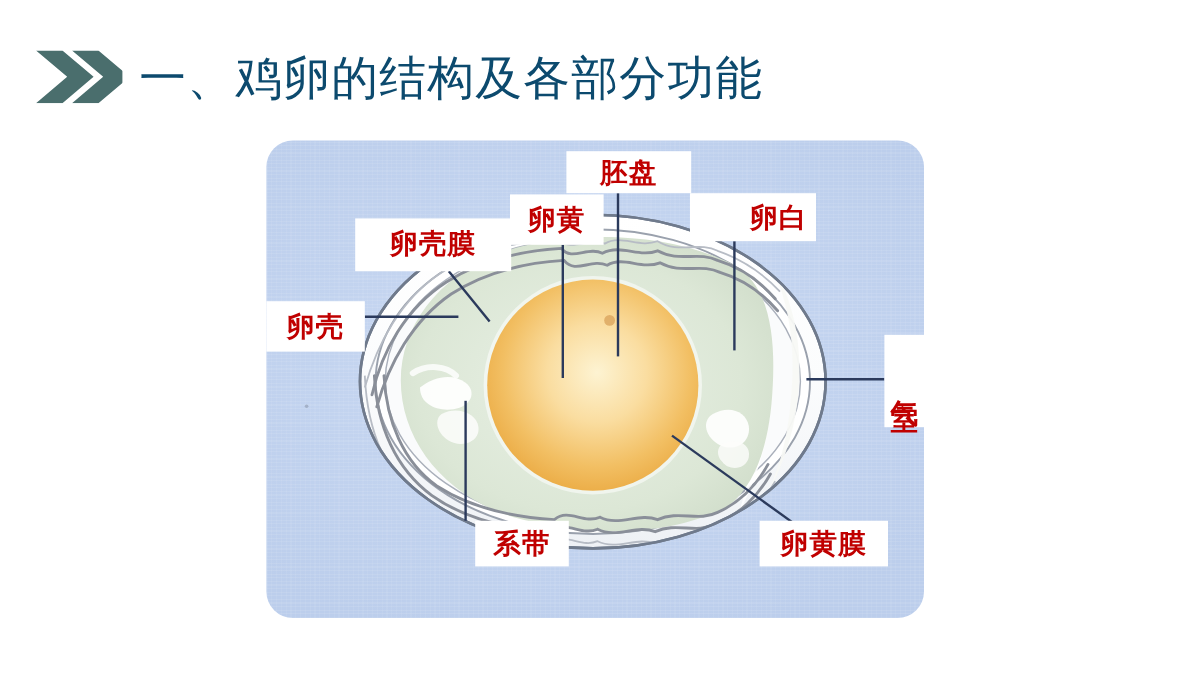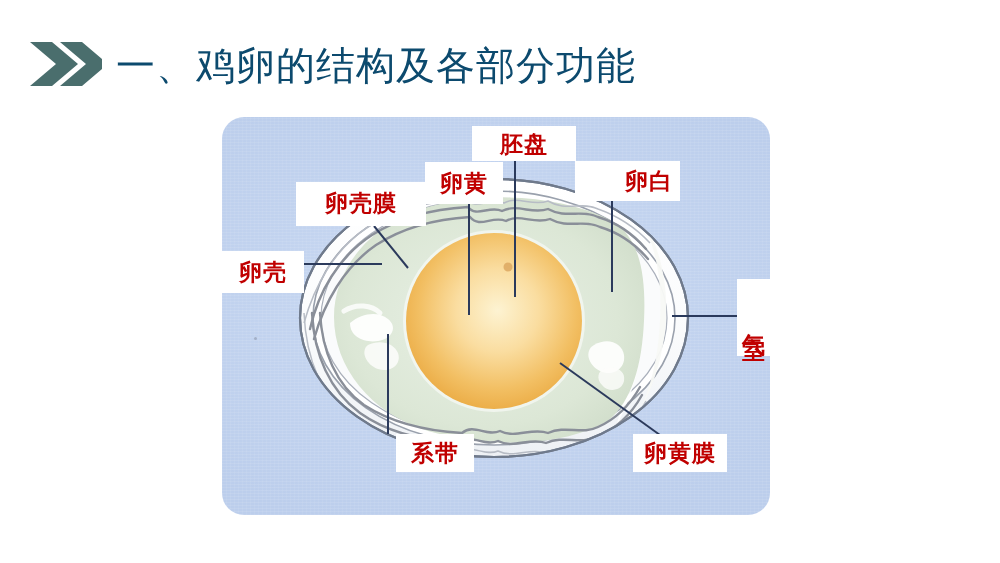--- a/index.html
+++ b/index.html
@@ -129,21 +129,21 @@
   }
 
   
   #label-luanke       { left: 222px; top: 251px; width: 82px;  height: 42px; }
   #label-luankemo     { left: 296px; top: 182px; width: 130px; height: 44px; font-family: Liberation Serif, serif; }
   #label-luanhuang    { left: 425px; top: 162px; width: 78px;  height: 42px; }
   #label-peipan       { left: 472px; top: 126px; width: 104px;  height: 35px; }
   #label-luanbai      { left: 575px; top: 161px; width: 105px; height: 40px; }
   #label-qishi        { left: 737px; top: 279px; width: 34px;  height: 77px; }
   #label-xidai        { left: 348px; top: 434px; width: 78px;  height: 38px; margin-left: 48px; }
-  #label-luanhuangmo  { left: 633px; top: 434px; width: 94px; height: 38px; }
+  #label-luanhuangmo  { left: 633px; top: 434px; width: 107px; height: 38px; }
 </style>
 </head>
 <body>
 
 <div id="slide">
 
   <div id="heading-row">
 
     <svg id="chevron-icon" viewBox="0 0 72 44">
       <polygon points="0,0 22,0 48,22 22,44 0,44 26,22" fill="#4a6e6d"></polygon>

